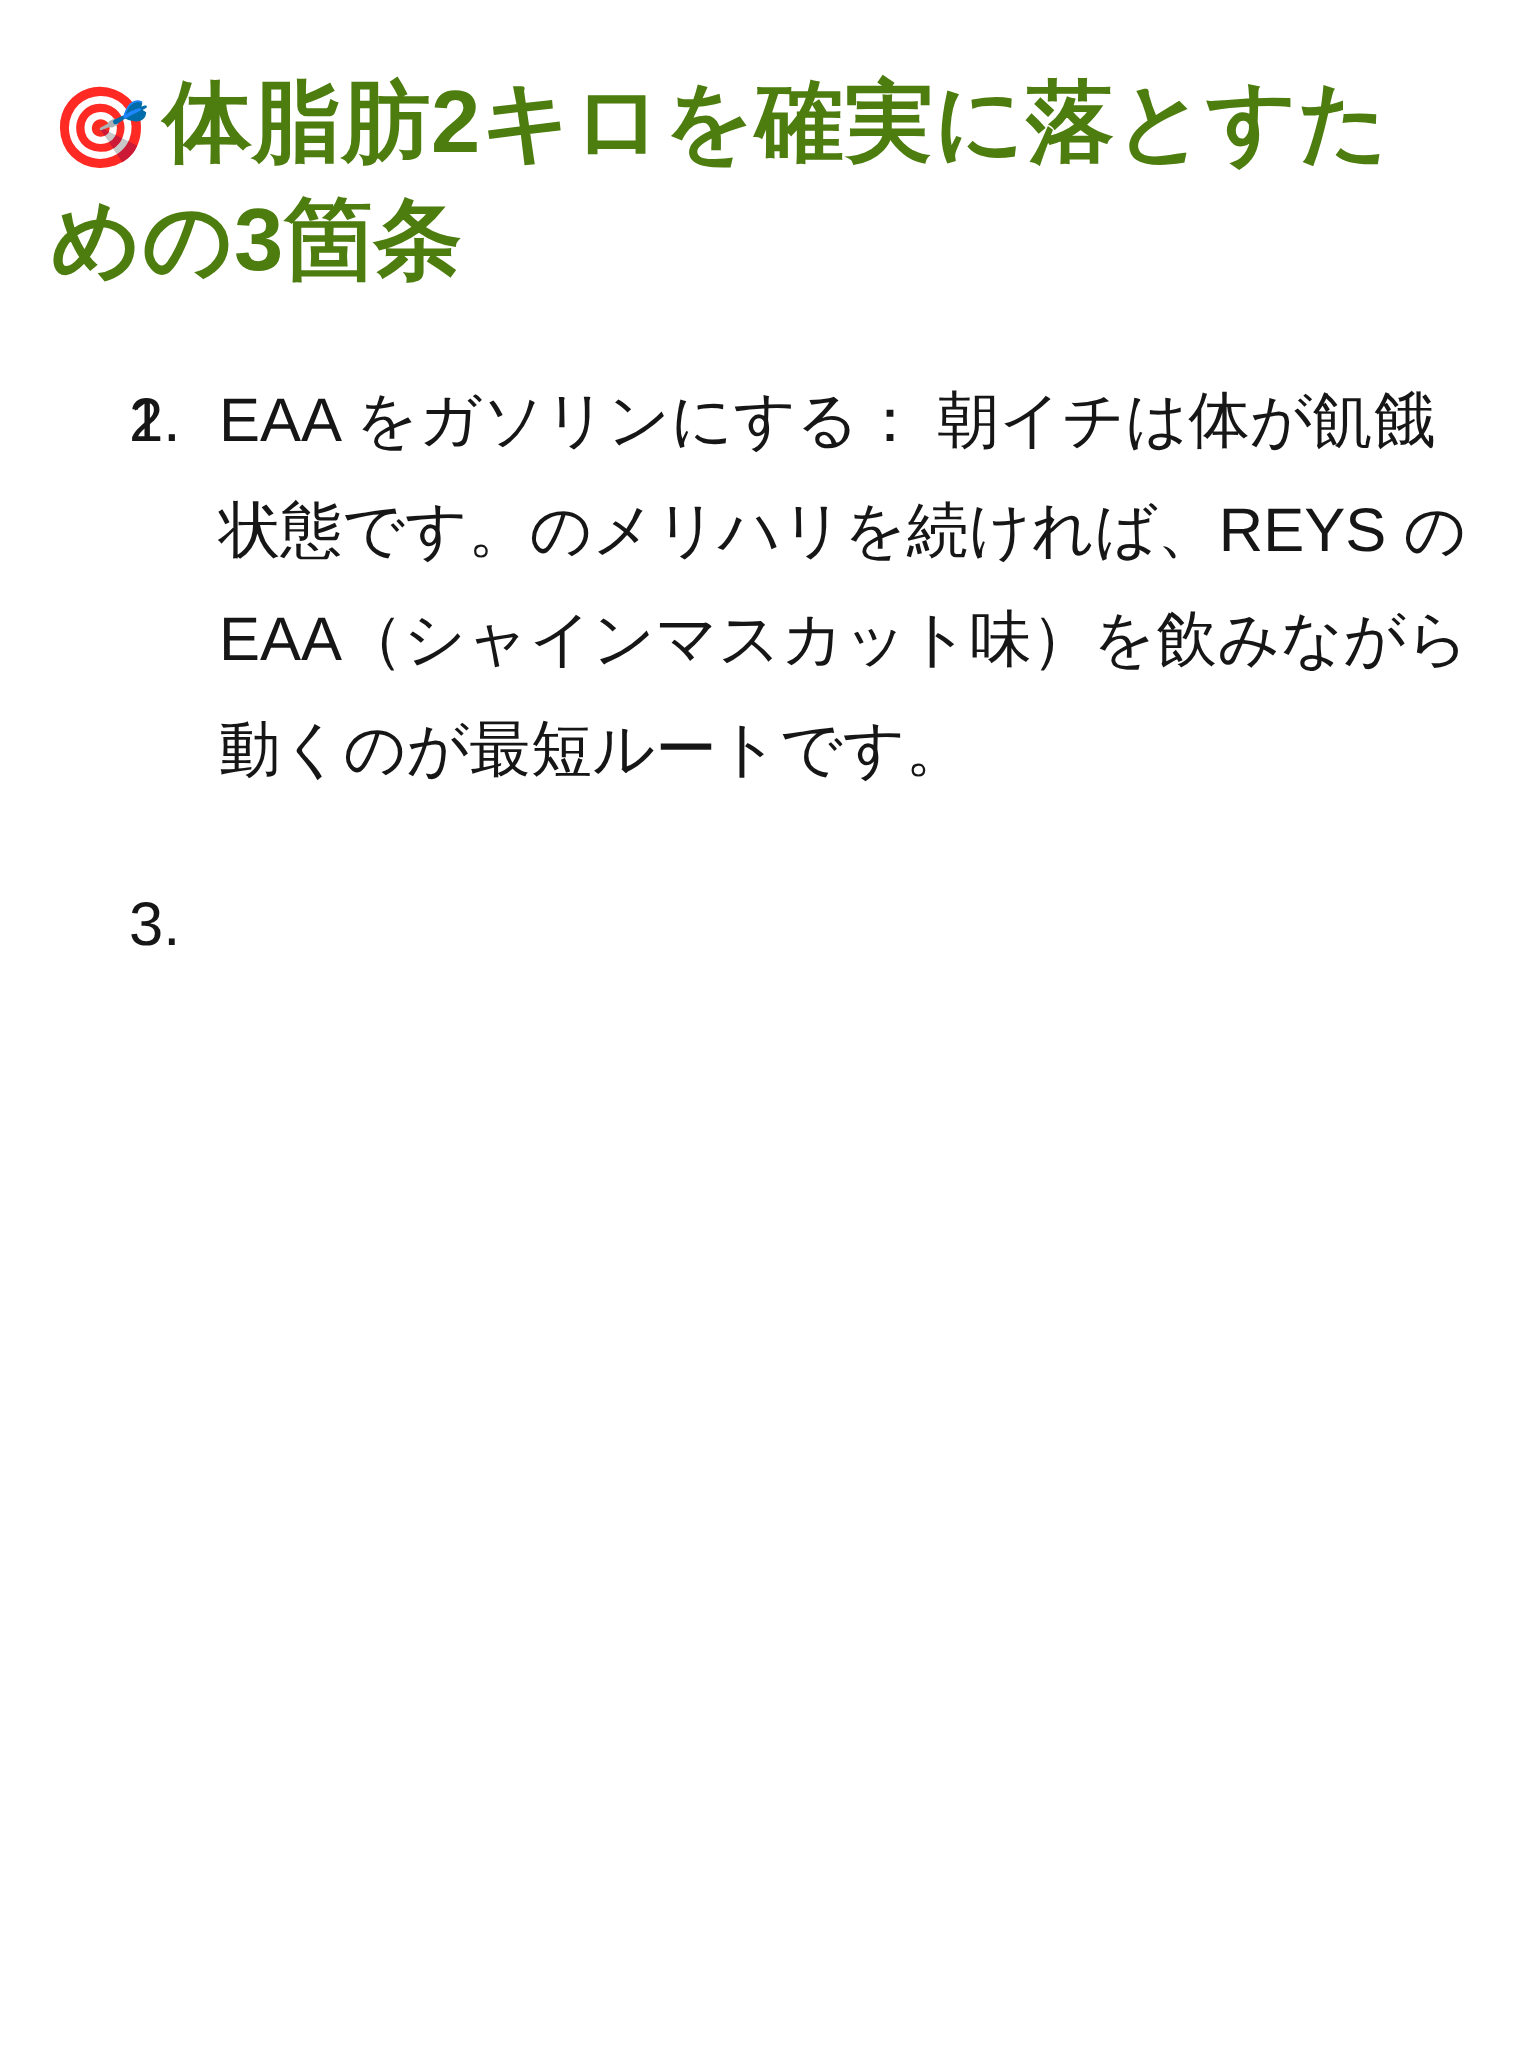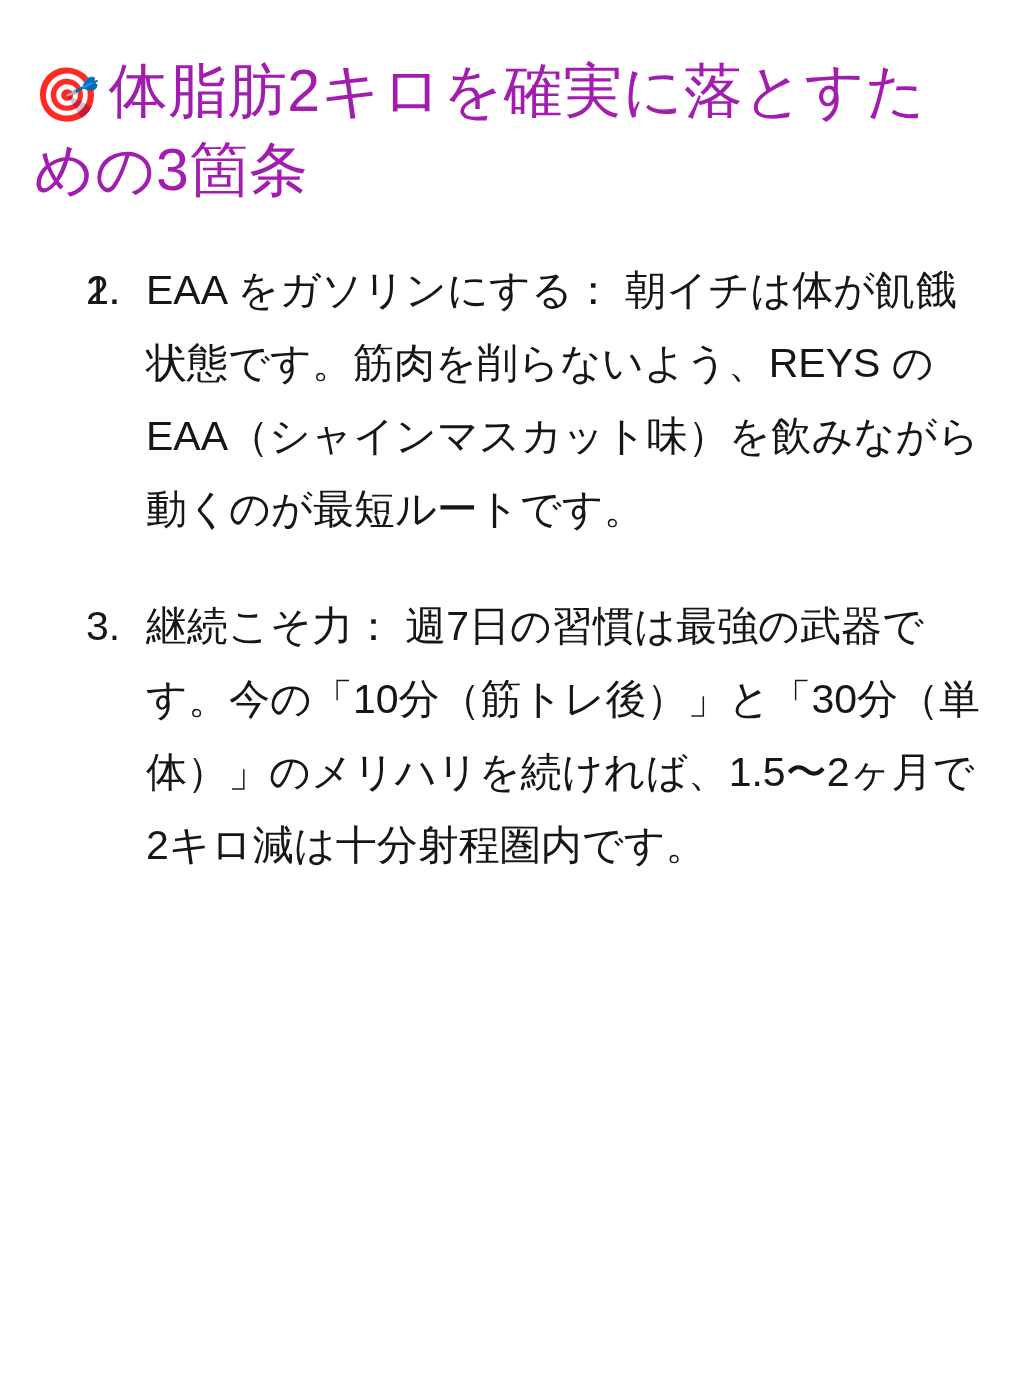--- a/index.html
+++ b/index.html
@@ -16,25 +16,25 @@
   }
   .page {
     width: 1024px;
     min-height: 1374px;
     box-sizing: border-box;
     padding: 34px 40px 20px 34px;
     background: #ffffff;
   }
   .heading {
     font-size: 59px;
-    font-weight: 400;
+    font-weight: 700;
     line-height: 1.34;
     letter-spacing: 0.01em;
-    margin: 18px 0 14px 0;
-    color: #a21caf;
+    margin: 8px 0 14px 0;
+    color: #4d7c0f;
     word-break: break-word;
   }
   .heading .emoji {
     font-size: 53px;
     line-height: 1;
     margin-right: 8px;
     display: inline-block;
     vertical-align: -2px;
   }
   ol.steps {
@@ -79,21 +79,20 @@
   <h1 class="heading">
     <span class="emoji">🎯</span><span>体脂肪2キロを確実に落とすための3箇条</span>
   </h1>
 
   <ol class="steps">
     <li>
       <span class="marker">1.</span>
     </li>
     <li>
       <span class="marker">2.</span>
-      <span class="body">EAA をガソリンにする： 朝イチは体が飢餓状態です。筋肉を削らないよう、REYS の EAA（シャインマスカット味）を飲みながら動くのが最短ルートです。</span>
+      <span class="body">EAA をガソリンにする： 朝イチは体が飢餓状態です。のメリハリを続ければ、REYS の EAA（シャインマスカット味）を飲みながら動くのが最短ルートです。</span>
     </li>
     <li>
       <span class="marker">3.</span>
-      <span class="body">継続こそ力： 週7日の習慣は最強の武器です。今の「10分（筋トレ後）」と「30分（単体）」のメリハリを続ければ、1.5〜2ヶ月で2キロ減は十分射程圏内です。</span>
     </li>
   </ol>
 
 </div>
 
 </body></html>

